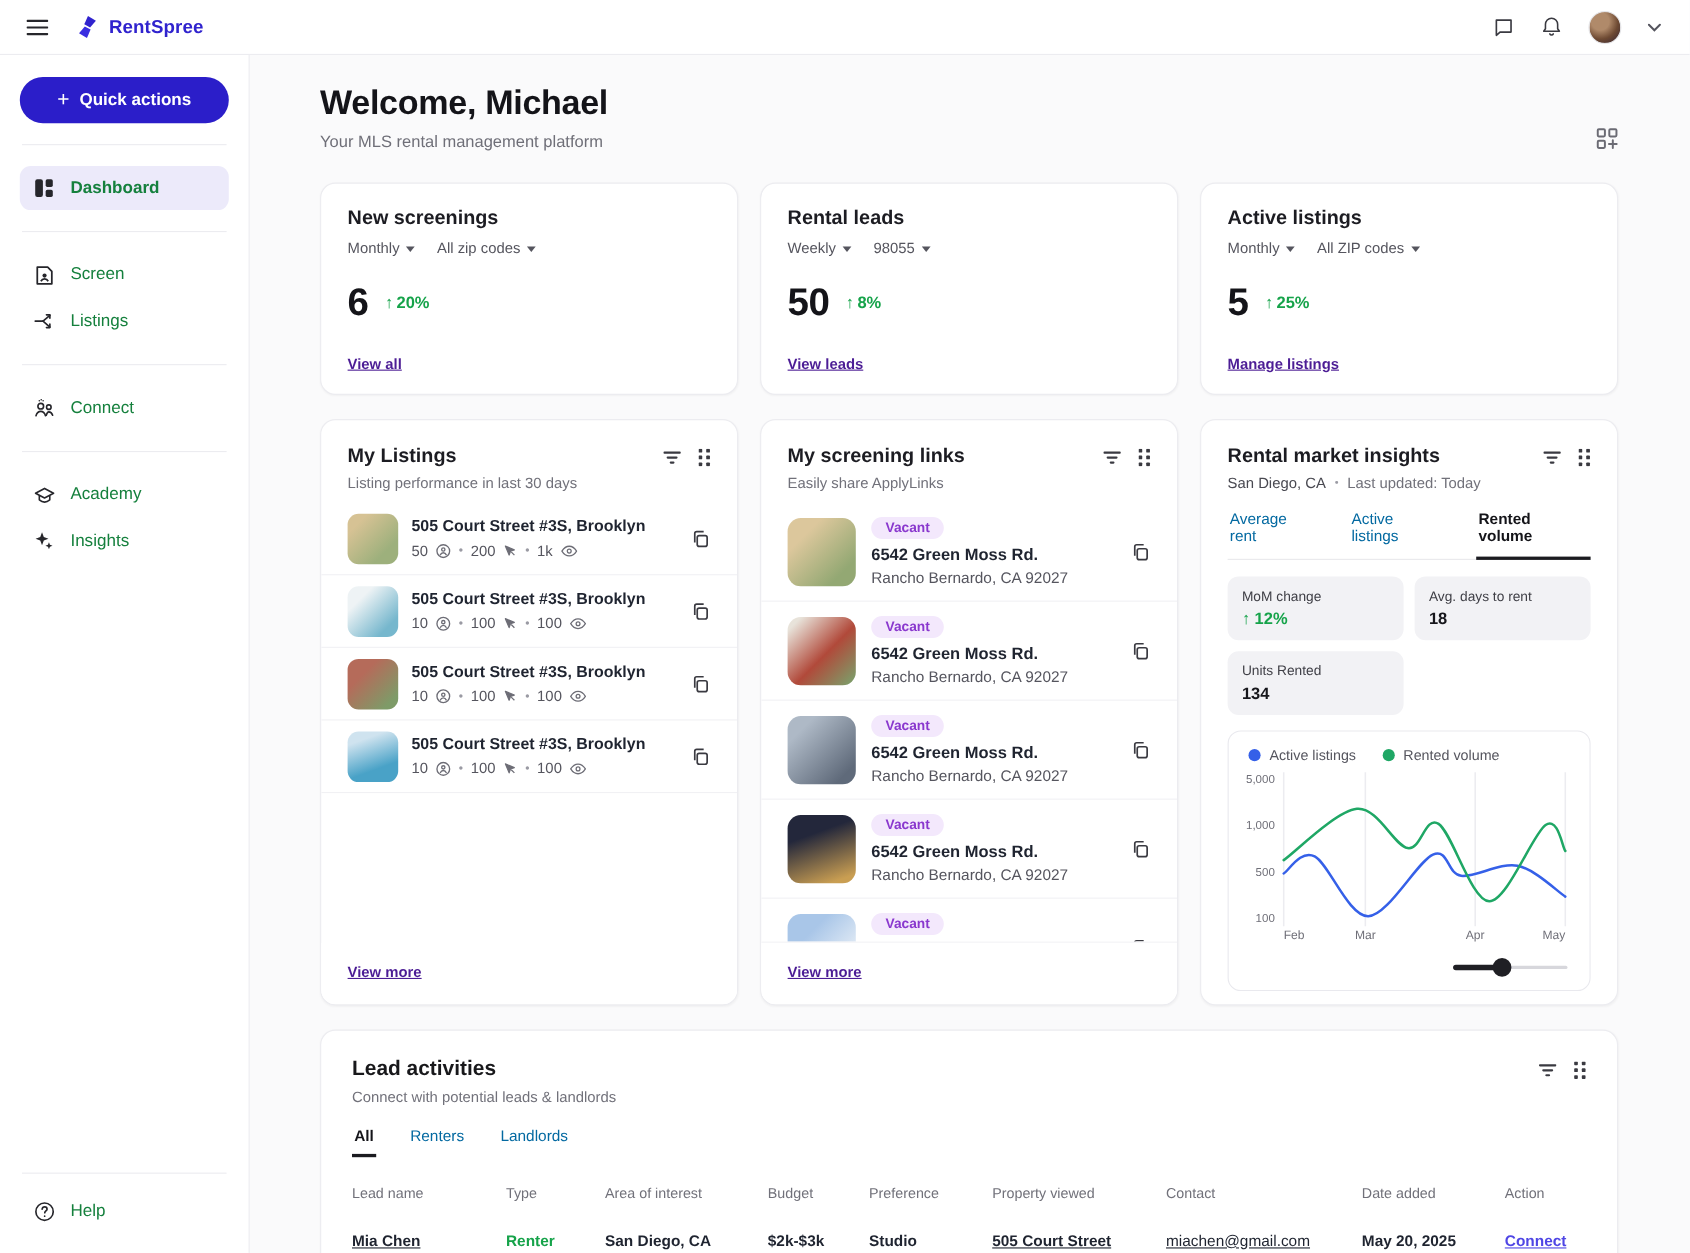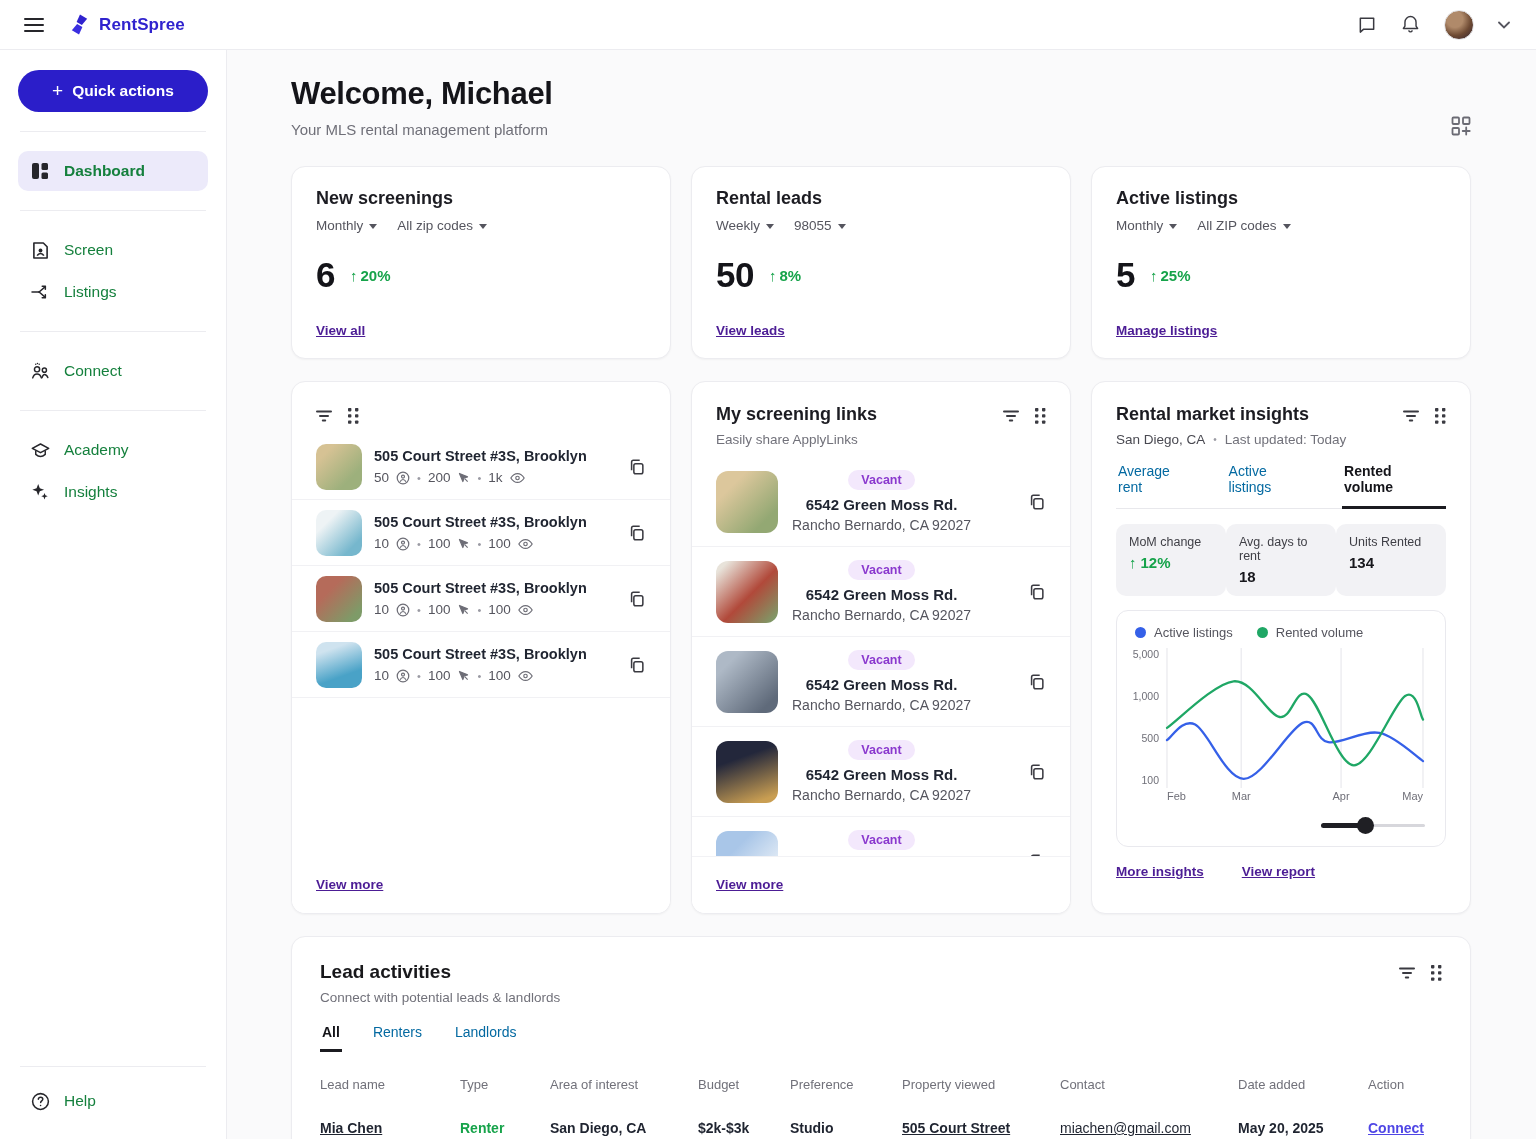--- a/index.html
+++ b/index.html
@@ -79,36 +79,36 @@
   .st5 { background:linear-gradient(135deg,#a9c6e8 30%,#eef3f8 85%); }
   .laddr { font-size:14.5px; font-weight:600; color:#1f2430; }
   .lstats { margin-top:6px; display:flex; align-items:center; gap:7px; font-size:13.5px; color:#55555e; }
   .lstats .dot { color:#9a9aa3; font-size:11px; }
   .micon { color:#6d6d76; display:inline-flex; }
   .copy-btn { margin-left:auto; color:#3a3a41; }
   .card-foot { position:absolute; left:0; right:0; bottom:0; background:#fff; padding:18px 24px 20px; }
   .card-foot.bordered { border-top:1px solid #f2f2f5; }
 
   .srow { display:flex; align-items:center; gap:14px; padding:13px 24px; border-bottom:1px solid #f1f1f4; height:90px; }
-  .slist { height:436px; overflow:hidden; margin-top:10px;text-align:center; }
+  .slist { height:436px; overflow:hidden; margin-top:10px; }
   .badge { display:inline-block; padding:3px 13px; border-radius:12px; background:#f3e8fc; color:#8a38ce;
     font-size:12.5px; font-weight:600; }
   .saddr { font-size:15px; font-weight:700; color:#1f2430; margin-top:6px; }
   .scity { font-size:14px; color:#55555e; margin-top:4px; }
 
   
   .ins-body { padding:0 24px; }
   .ins-sub { display:flex; align-items:center; gap:8px; font-size:13.5px; margin-top:7px; }
   .ins-loc { color:#494951; }
   .ins-dot { color:#9a9aa3; font-size:10px; }
   .ins-upd { color:#71717a; }
   .tabs { margin-top:16px; display:flex; gap:27px; border-bottom:1px solid #e8e8ec; }
   .tab { font-size:14px; color:#0369a1; padding:0 2px 11px; cursor:pointer; border-bottom:3px solid transparent; margin-bottom:-1px; }
   .tab.active { color:#141419; font-weight:700; border-bottom-color:#1b1b20; }
-  .chips { margin-top:15px; display:grid; grid-template-columns:repeat(3,1fr); }
+  .chips { margin-top:15px; display:grid; grid-template-columns:repeat(2,1fr); gap:10px; }
   .chip { background:#f2f2f5; border-radius:10px; padding:11px 13px; }
   .chip-label { font-size:12.5px; color:#3f3f46; }
   .chip-value { margin-top:5px; font-size:15px; font-weight:800; color:#17171c; }
   .chip-value.green { color:#16a34a; display:flex; align-items:center; gap:4px; }
   .chart-panel { margin-top:14px; border:1px solid #e9e9ee; border-radius:12px; padding:12px 10px 8px; }
   .legend { display:flex; gap:24px; margin:2px 0 2px 8px; }
   .legend-item { display:flex; align-items:center; gap:8px; font-size:13px; color:#55555e; }
   .ldot { width:11px; height:11px; border-radius:50%; }
   .slider { position:relative; width:104px; height:18px; margin:2px 10px 4px auto; }
   .slider .track { position:absolute; top:7.5px; left:0; right:0; height:3.5px; border-radius:2px; background:#d7d7dc; }
@@ -344,20 +344,24 @@
           </span>
       </div>
       <a class="card-link">Manage listings</a>
     </div>
   </div>
 
   <div class="cards-row">
 
     <div class="card tall-card">
       <div class="card-head">
+        <div>
+          <div class="card-title">My Listings</div>
+          <div class="card-sub">Listing performance in last 30 days</div>
+        </div>
         <div class="head-icons">
           <button class="icon-btn">
             <svg width="16" height="12" viewBox="0 0 16 12" fill="none" stroke="#3a3a41" stroke-width="2" stroke-linecap="round">
                 <path d="M1 1.5h14M4 6h8M6.8 10.5h2.4"></path>
               </svg>
           </button>
           <button class="icon-btn">
             <svg width="11" height="16" viewBox="0 0 11 16" fill="#3a3a41">
                 <rect x="0" y="0" width="3.4" height="3.4" rx=".8"></rect>
                 <rect x="7" y="0" width="3.4" height="3.4" rx=".8"></rect>

